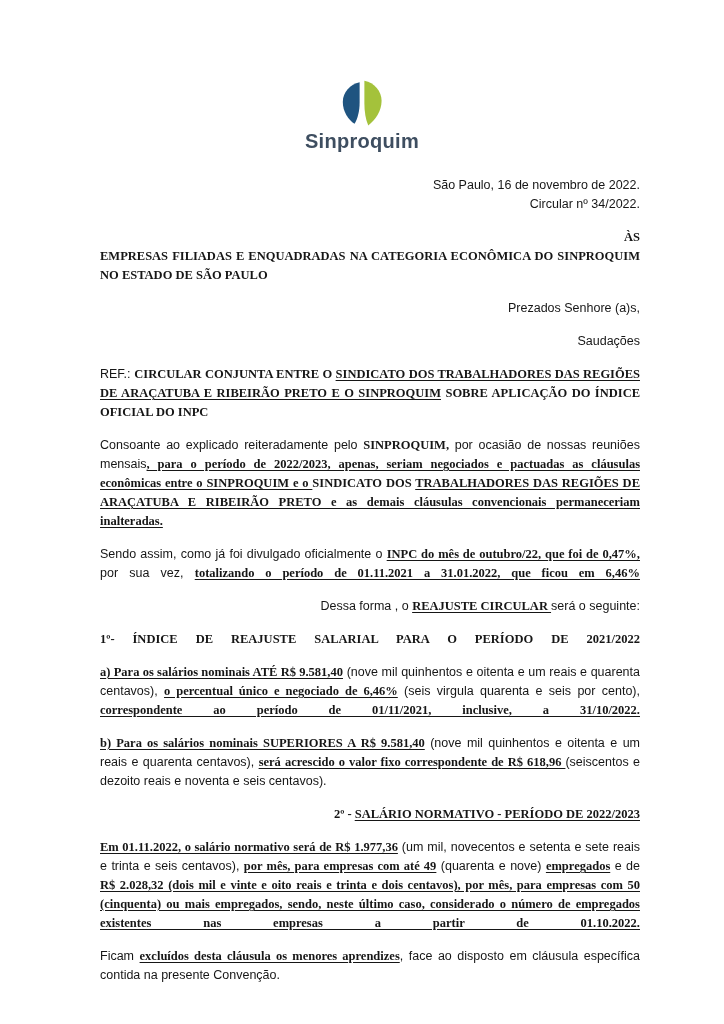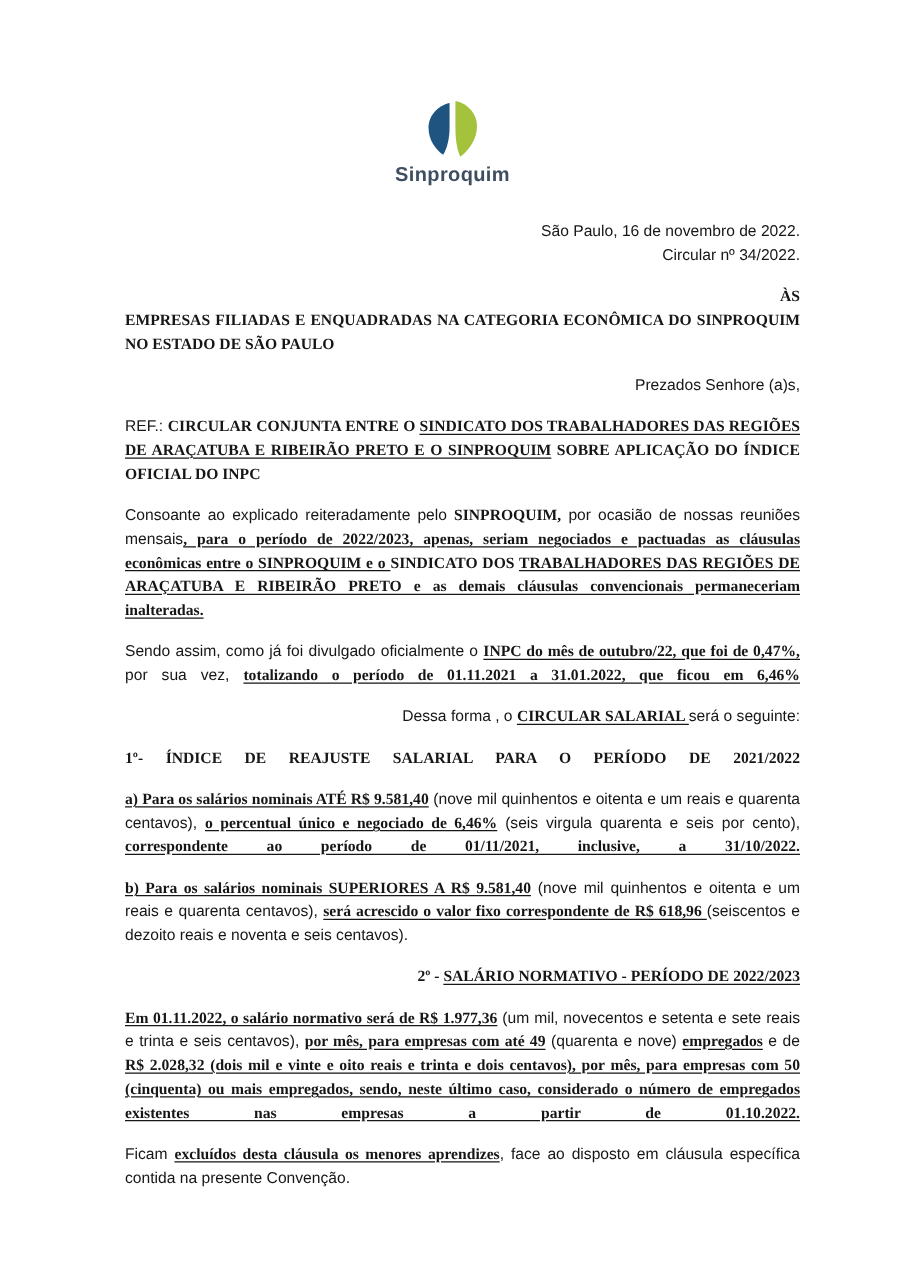--- a/index.html
+++ b/index.html
@@ -11,21 +11,21 @@
     font-family:"Liberation Sans",sans-serif;
     color:#161616;
   }
   .logo-block{
     display:flex;flex-direction:column;align-items:center;
     padding-top:80px;
   }
   .logo-mark{width:50px;height:47px;display:block;}
   .wordmark{
     margin-top:1px;
-    font-size:16px;font-weight:700;color:#3e4e60;letter-spacing:.3px;
+    font-size:20px;font-weight:700;color:#3e4e60;letter-spacing:.3px;
     line-height:26px;
   }
   .content{
     padding:22px 84px 0 100px;
     font-size:12.5px;line-height:19px;
     text-align:justify;
   }
   .content p{margin:0 0 14px;}
   .content p.tight{margin-bottom:0;}
   .content p.spread{text-align-last:justify;}
@@ -45,24 +45,25 @@
     </svg>
     <div class="wordmark">Sinproquim</div>
   </div>
 
   <main class="content">
     <p class="tight left"><span class="">São Paulo, 16 de novembro de 2022.</span></p>
     <p class="left"><span class="">Circular nº 34/2022.</span></p>
     <p class="tight left"><span class="b ">ÀS</span></p>
     <p><span class="b ">EMPRESAS FILIADAS E ENQUADRADAS NA CATEGORIA ECONÔMICA DO SINPROQUIM NO ESTADO DE SÃO PAULO</span></p>
     <p class="left"><span class="">Prezados Senhore (a)s,</span></p>
+    <p class="left"><span class="">Saudações</span></p>
     <p><span class="">REF.: </span><span class="b ">CIRCULAR CONJUNTA ENTRE O </span><span class="b u">SINDICATO DOS TRABALHADORES DAS REGIÕES DE ARAÇATUBA E RIBEIRÃO PRETO E O  SINPROQUIM</span><span class="b "> SOBRE APLICAÇÃO DO ÍNDICE OFICIAL DO INPC</span></p>
     <p><span class="">Consoante ao  explicado reiteradamente  pelo  </span><span class="b ">SINPROQUIM,</span><span class=""> por  ocasião  de  nossas reuniões  mensais</span><span class="b u">, para o período de 2022/2023, apenas,  seriam  negociados e pactuadas as cláusulas econômicas entre  o SINPROQUIM e o </span><span class="b "> SINDICATO DOS </span><span class="b u">TRABALHADORES DAS REGIÕES DE ARAÇATUBA E RIBEIRÃO PRETO e as demais cláusulas convencionais  permaneceriam  inalteradas.</span></p>
     <p class="spread"><span class="">Sendo assim, como já  foi divulgado oficialmente o </span><span class="b u">INPC do mês de outubro/22, que foi de 0,47%,</span><span class=""> por sua vez, </span><span class="b u">totalizando o período de 01.11.2021 a 31.01.2022, que ficou em 6,46%</span></p>
-    <p class="left"><span class="">Dessa forma , o </span><span class="b u">CIRCULAR SALARIAL </span><span class=""> será o seguinte:</span></p>
+    <p class="left"><span class="">Dessa forma , o </span><span class="b u">REAJUSTE CIRCULAR </span><span class=""> será o seguinte:</span></p>
     <p class="spread"><span class="b ">1º-  ÍNDICE DE REAJUSTE SALARIAL PARA O PERÍODO&nbsp;DE 2021/2022</span></p>
     <p class="spread"><span class="b u">a) Para os salários nominais ATÉ  R$ 9.581,40</span><span class=""> (nove mil quinhentos e oitenta e um reais e quarenta centavos), </span><span class="b u">o percentual único e negociado de 6,46%</span><span class=""> (seis virgula quarenta e seis por cento), </span><span class="b u">correspondente ao período de 01/11/2021,  inclusive,  a  31/10/2022.</span></p>
     <p><span class="b u">b) Para os salários nominais SUPERIORES  A R$ 9.581,40</span><span class=""> (nove mil quinhentos e oitenta e um reais e quarenta centavos), </span><span class="b u">será acrescido o valor fixo correspondente de R$ 618,96 </span><span class="">(seiscentos e dezoito reais e noventa e seis centavos).</span></p>
     <p class="left"><span class="b ">2º - </span><span class="b u">SALÁRIO NORMATIVO - PERÍODO DE  2022/2023</span></p>
     <p class="spread"><span class="b u">Em 01.11.2022, o salário normativo será de R$ 1.977,36</span><span class=""> (um mil, novecentos e setenta e sete reais e trinta e seis centavos), </span><span class="b u">por mês, para empresas com até 49</span><span class=""> (quarenta e nove) </span><span class="b u">empregados</span><span class=""> e de </span><span class="b u">R$ 2.028,32 (dois mil e vinte e oito reais e trinta e dois centavos),  por mês, para empresas com 50 (cinquenta) ou mais empregados, sendo, neste último caso, considerado o número de empregados existentes nas empresas a partir de 01.10.2022.</span></p>
     <p><span class="">Ficam </span><span class="b u">excluídos desta cláusula os menores aprendizes</span><span class="">, face ao disposto em cláusula específica contida na presente Convenção.</span></p>
   </main>
 
 </div>
 

